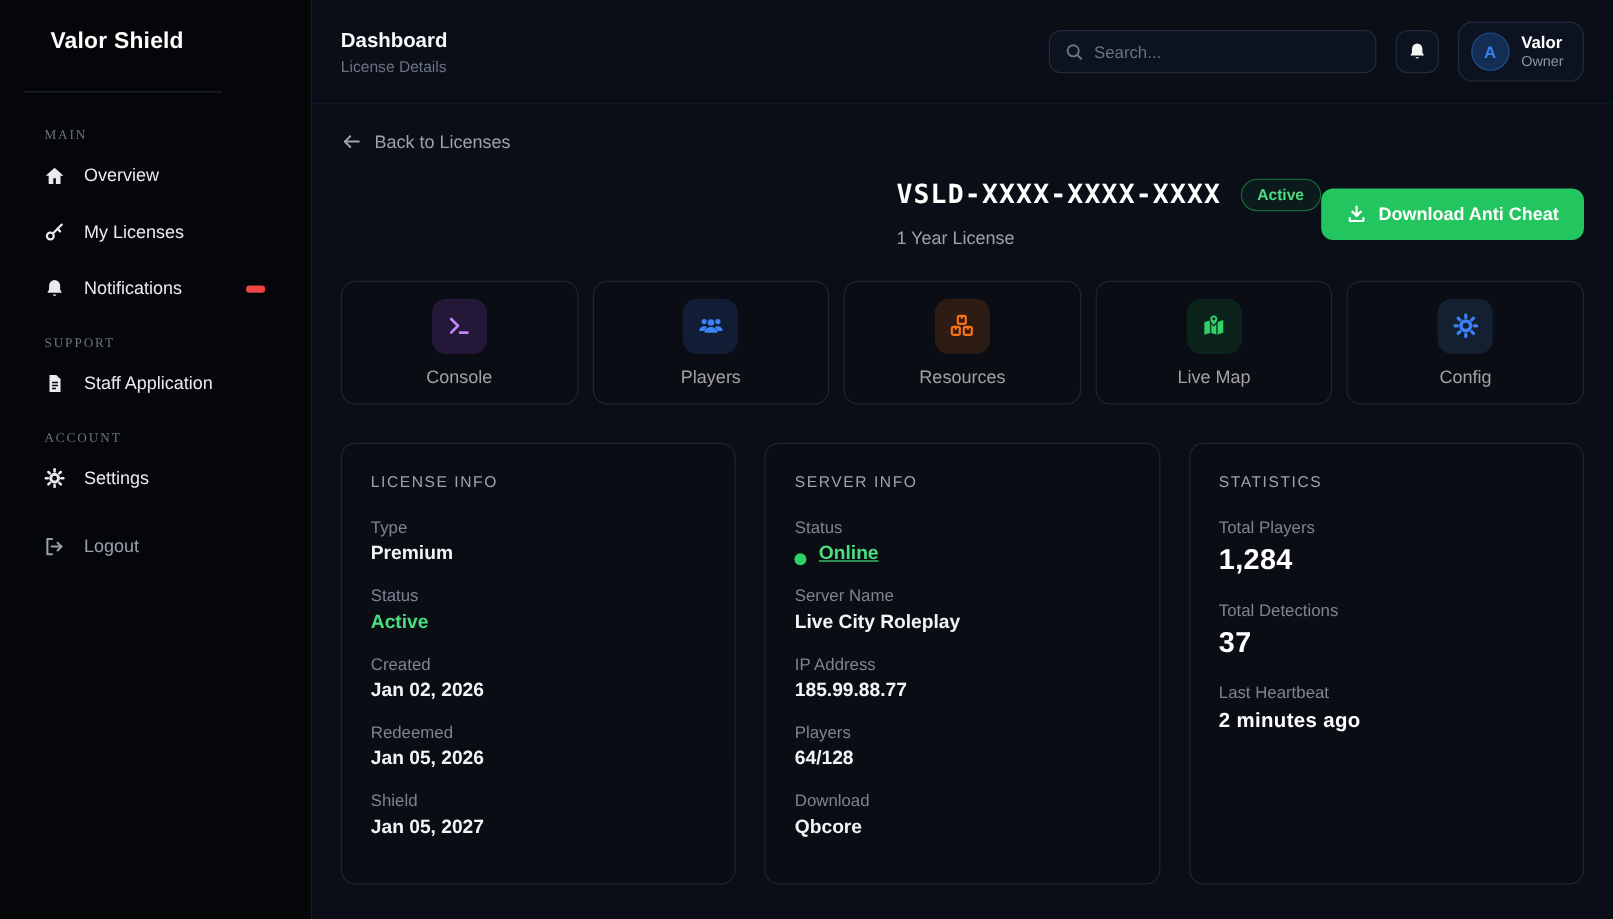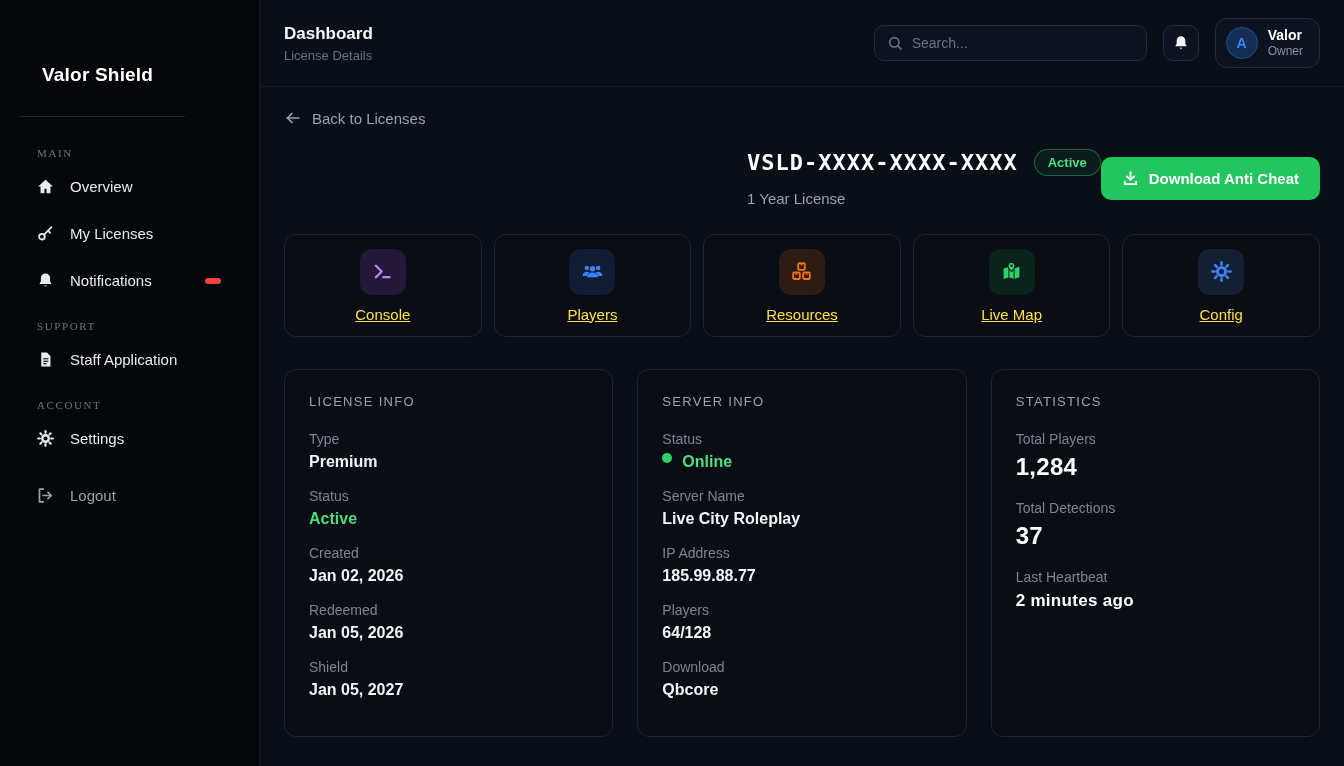--- a/index.html
+++ b/index.html
@@ -11,21 +11,21 @@
     font-family:"Liberation Sans", sans-serif;
     overflow:hidden;
   }
   svg { display:block; }
 
   
   .sidebar {
     width:260px; height:766px; flex:0 0 260px;
     background:#050609;
     border-right:1px solid #151b27;
-    padding-top:64px;
+    padding-top:24px;
   }
   .brand { font-size:19px; font-weight:bold; color:#ffffff; padding:0 42px 30px 42px; letter-spacing:.2px; }
   .side-divider { border:none; border-top:1px solid #20242e; margin:0 0 14px 20px; width:165px; }
   .section-label {
     font-size:11px; letter-spacing:1.6px; color:#6b7280; font-weight:500;
     padding:16px 0 4px 37px; text-transform:uppercase;font-family:Liberation Serif, serif;
   }
   .nav-item {
     display:flex; align-items:center; gap:16px;
     padding:15px 38px 15px 37px; cursor:pointer;
@@ -110,34 +110,34 @@
     background:#0a0d14; border:1px solid #1d2433; border-radius:12px;
     height:103px; display:flex; flex-direction:column; align-items:center; justify-content:center;
     gap:11px; cursor:pointer;
   }
   .action-ic { width:46px; height:46px; border-radius:12px; display:flex; align-items:center; justify-content:center; }
   .ic-console  { background:rgba(168,85,247,0.16); color:#c084fc; }
   .ic-players  { background:rgba(59,130,246,0.14); color:#3b82f6; }
   .ic-resources{ background:rgba(249,115,22,0.15); color:#f97316; }
   .ic-livemap  { background:rgba(34,197,94,0.12);  color:#2fd169; }
   .ic-config   { background:rgba(96,165,250,0.13); color:#3b82f6; }
-  .action-label { font-size:15px; color:#fde047;text-decoration:underline; }
+  .action-label { font-size:15px; color:#a3a3a3; }
 
   
   .info-grid { display:grid; grid-template-columns:repeat(3,1fr); gap:24px; margin-top:32px; }
   .info-card {
     background:#0a0d14; border:1px solid #1d2433; border-radius:12px;
     padding:24px; height:368px;
   }
   .info-title { font-size:13px; color:#9aa3b2; letter-spacing:1.3px; font-weight:500; margin-bottom:22px; }
   .field { margin-bottom:17px; }
   .field-label { font-size:14px; color:#7c8494; margin-bottom:6px; }
   .field-value { font-size:16px; font-weight:bold; color:#f3f4f6; }
   .field-value.green { color:#4ade80; }
-  .online-wrap { display:flex; align-items:flex-start; gap:10px; }
+  .online-wrap { display:flex; align-items:flex-end; gap:10px;text-decoration:underline; }
   .online-dot { width:10px; height:10px; border-radius:50%; background:#2fd169; }
   .stat-field { margin-bottom:19px; }
   .stat-value { font-size:24px; font-weight:bold; color:#ffffff; letter-spacing:.3px; }
   .stat-value.md { font-size:17px; }
 </style>
 </head>
 <body>
 
 <aside class="sidebar">
   <div class="brand">Valor Shield</div>

